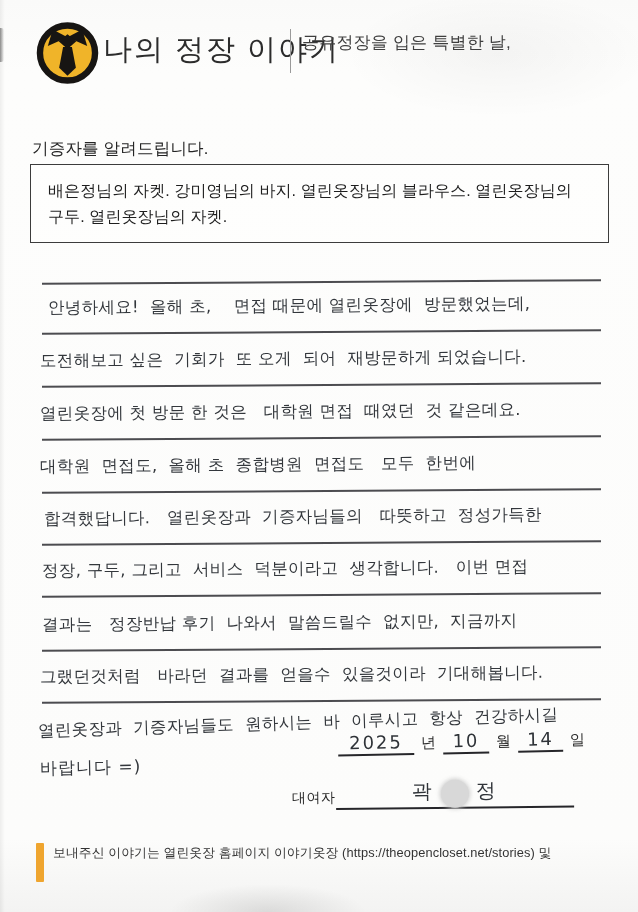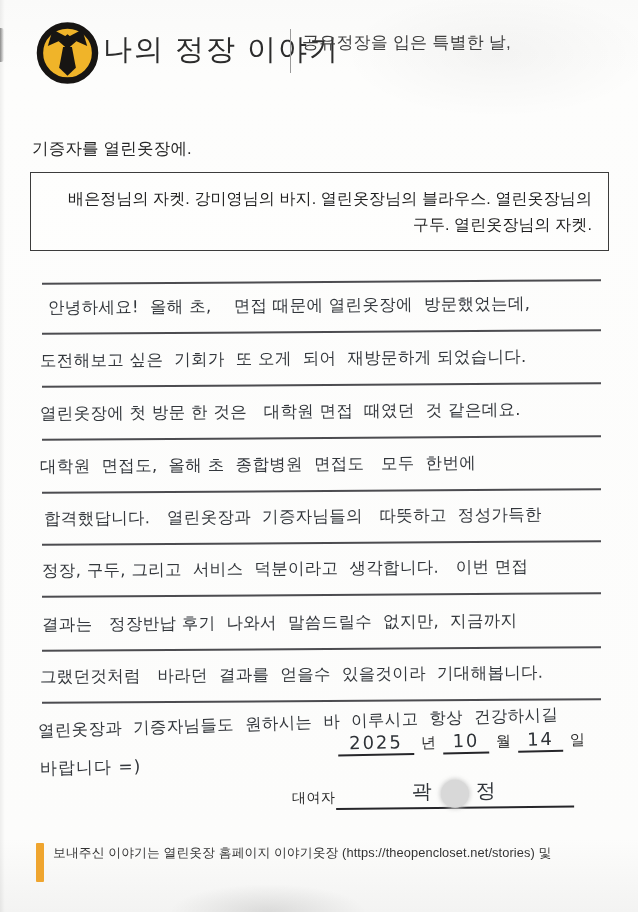--- a/index.html
+++ b/index.html
@@ -35,24 +35,23 @@
   .vdiv { position: absolute; left: 290px; top: 29px; width: 1px; height: 44px; background: #9a9a9a; }
   .subtitle {
     position: absolute; left: 302px; top: 35px;
     font-size: 17px; font-weight: normal; color: #3e3e3e; line-height: 16.5px;
     letter-spacing: 0.2px; white-space: nowrap;
   }
 
   
   .intro { position: absolute; left: 32px; top: 138px; font-size: 16.5px; color: #252525; letter-spacing: 0.2px; }
   .donor-box {
-    position: absolute; left: 30px; top: 172px; width: 579px; height: 79px;
+    position: absolute; left: 30px; top: 164px; width: 579px; height: 79px;
     border: 1.6px solid #3c3c3c;
     background: rgba(255,255,255,0.4);
-    text-align: right;
   }
   .donor-box p {
     padding: 13px 16px 0 17px;
     font-size: 16px; line-height: 26px; color: #1e1e1e; letter-spacing: 0.1px;
   }
 
   
   .rule {
     position: absolute; left: 42px; width: 559px; height: 1.7px;
     background: #4c4c50; transform: rotate(-0.35deg);
@@ -131,21 +130,21 @@
     <polygon points="47,8 32,16 52,25" fill="#171513"></polygon>
     <polygon points="32,13 41,20 32,28 23,20" fill="#171513"></polygon>
     <polygon points="27.5,26 36.5,26 40.5,47 32,55 23.5,47" fill="#171513"></polygon>
   </svg>
   <h1 class="title">나의 정장 이야기</h1>
   <div class="vdiv"></div>
   <div class="subtitle">
     <div>공유정장을 입은 특별한 날,</div>
   </div>
 
-  <div class="intro">기증자를 열린옷장에.</div>
+  <div class="intro">기증자를 알려드립니다.</div>
   <div class="donor-box">
     <p>배은정님의 자켓. 강미영님의 바지. 열린옷장님의 블라우스. 열린옷장님의 구두. 열린옷장님의 자켓.</p>
   </div>
 
   <div class="rule" style="top:281px"></div>
   <div class="rule" style="top:331px"></div>
   <div class="rule" style="top:384px"></div>
   <div class="rule" style="top:437px"></div>
   <div class="rule" style="top:490px"></div>
   <div class="rule" style="top:542px"></div>

